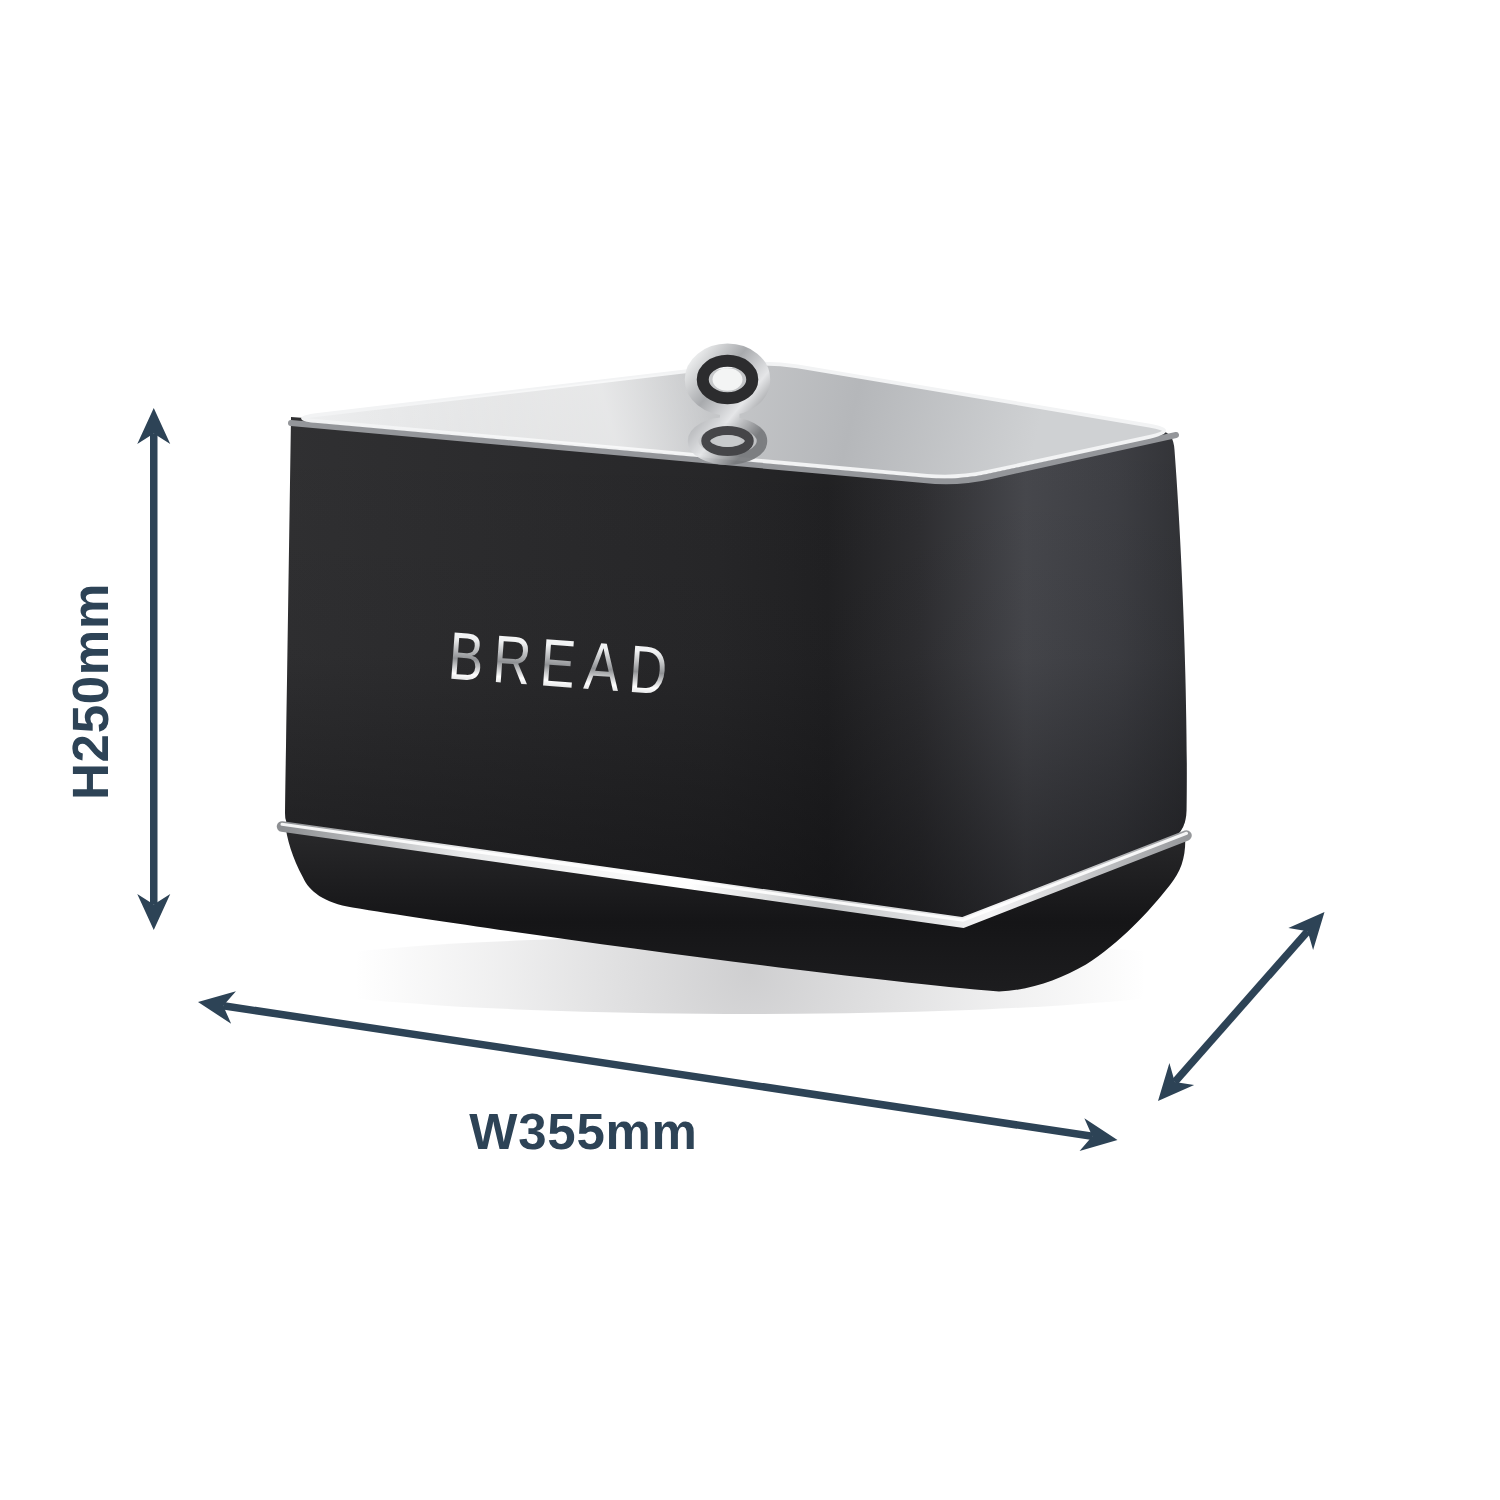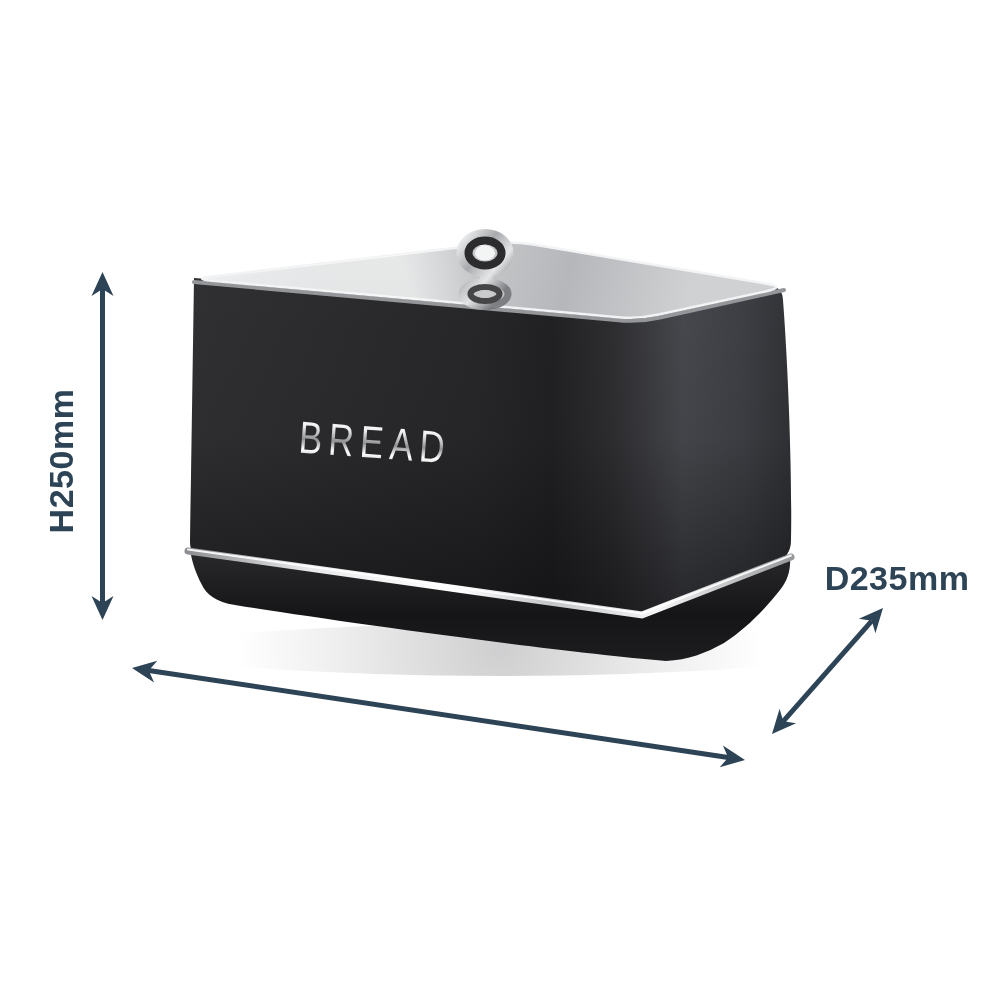--- a/index.html
+++ b/index.html
@@ -161,14 +161,14 @@
     <g>
       <line class="dim-line" x1="783.2" y1="721.3" x2="871.8" y2="620.8"></line>
       <polygon class="dim-head" points="772,734 796.1,723.3 783.2,721.3 779.6,708.7"></polygon>
       <polygon class="dim-head" points="883,608 875.4,633.3 871.8,620.8 858.9,618.7"></polygon>
     </g>
   </svg>
 
   <div class="bread-label">BREAD</div>
 
   <div class="dim-label h">H250mm</div>
-  <div class="dim-label d">D235mm</div>
+  <div class="dim-label w">W355mm</div>
 </div>
 
 </body></html>

